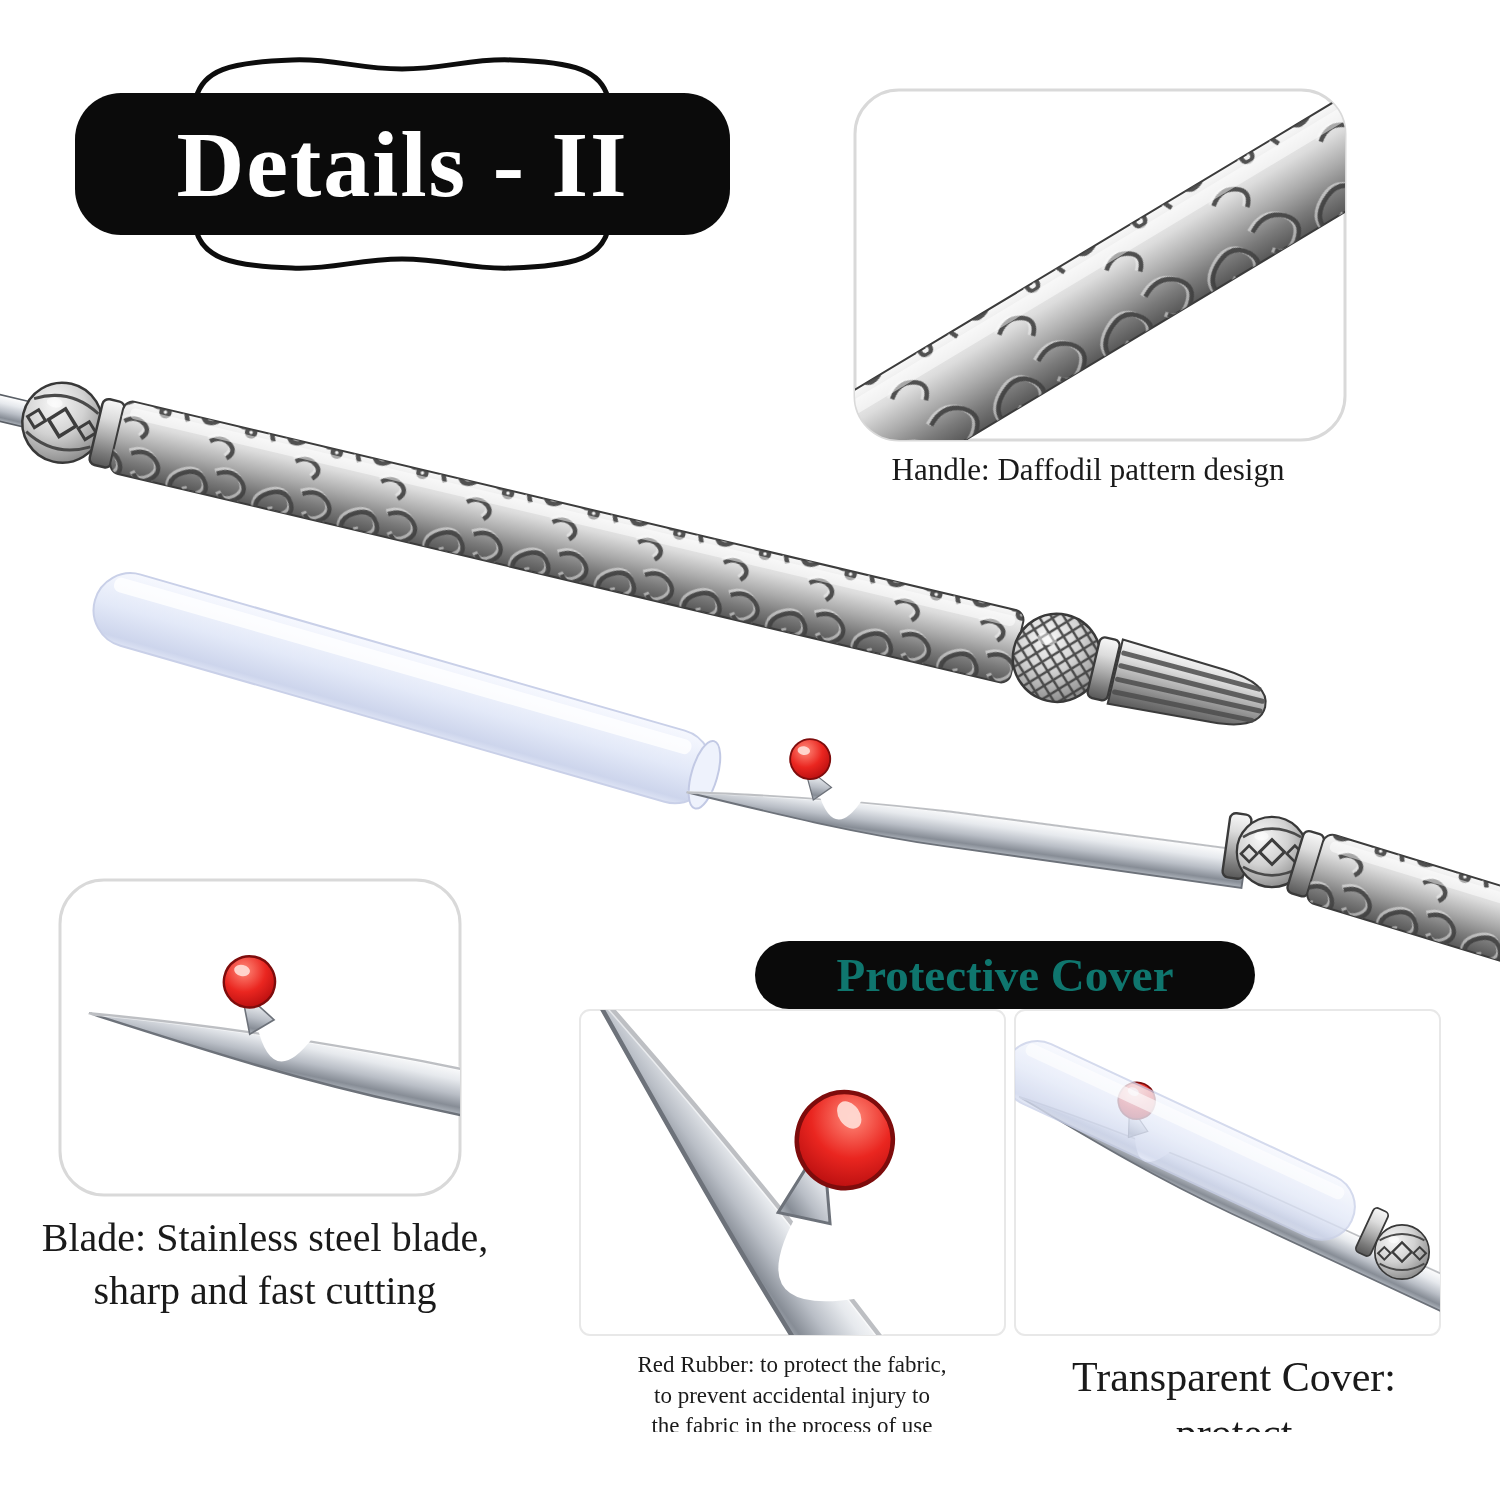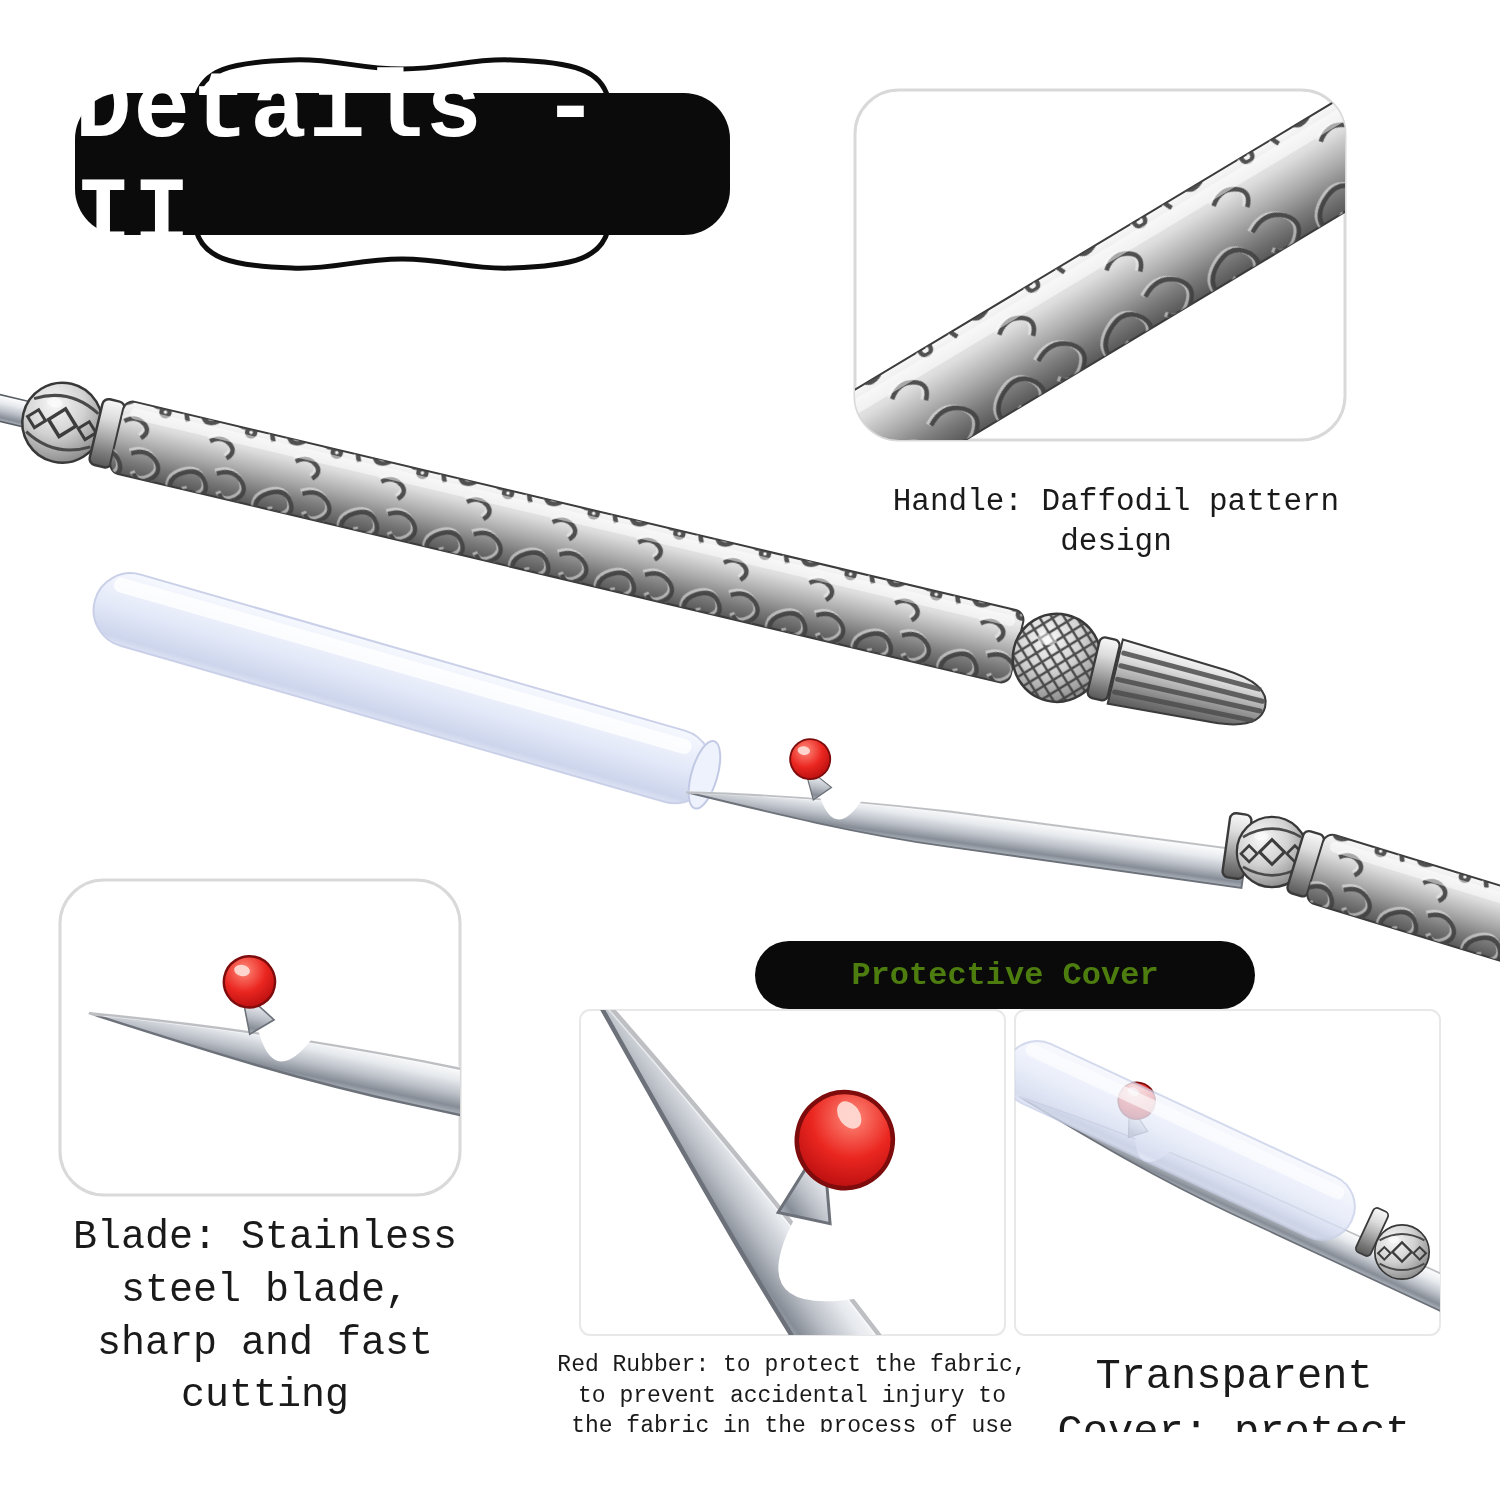--- a/index.html
+++ b/index.html
@@ -1,32 +1,32 @@
 <!DOCTYPE html>
 <html><head>
 <meta charset="utf-8">
 <style>
   html,body{margin:0;padding:0;background:#ffffff;}
   .canvas{
     position:relative; width:1500px; height:1432px; background:#ffffff;
-    overflow:hidden; font-family:Liberation Mono, monospace;
+    overflow:hidden; font-family:Liberation Serif, serif;
   }
   .art{position:absolute; left:0; top:0; z-index:1;}
   .txt{position:absolute; z-index:2; color:#1a1a1a; text-align:center; white-space:pre-line;}
   .title-badge{
     position:absolute; z-index:2; left:75px; top:93px; width:655px; height:142px;
     background:#0b0b0b; border-radius:46px; display:flex; align-items:center; justify-content:center;
   }
   .title-badge span{color:#ffffff; font-size:94px; font-weight:600; letter-spacing:2px;}
   .pill{
     position:absolute; z-index:3; left:755px; top:941px; width:500px; height:68px;
     background:#0a0a0a; border-radius:36px; display:flex; align-items:center; justify-content:center;
   }
-  .pill span{color:#4d7c0f; font-size:32px; font-weight:700;}
-  #cap-handle{left:876px; top:450px; width:480px; font-size:31px; line-height:1.3;margin-top:32px;}
+  .pill span{color:#0f766e; font-size:47px; font-weight:700;}
+  #cap-handle{left:848px; top:450px; width:480px; font-size:31px; line-height:1.3;}
   #cap-blade{left:40px; top:1212px; width:450px; font-size:40px; line-height:1.32;}
   #cap-red{left:552px; top:1350px; width:480px; font-size:23px; line-height:1.33;}
   #cap-trans{left:1024px; top:1350px; width:420px; font-size:42px; line-height:1.33;}
 </style>
 </head>
 <body>
 
 <div class="canvas">
 
 <svg class="art" width="1500" height="1500" viewBox="0 0 1500 1500">

